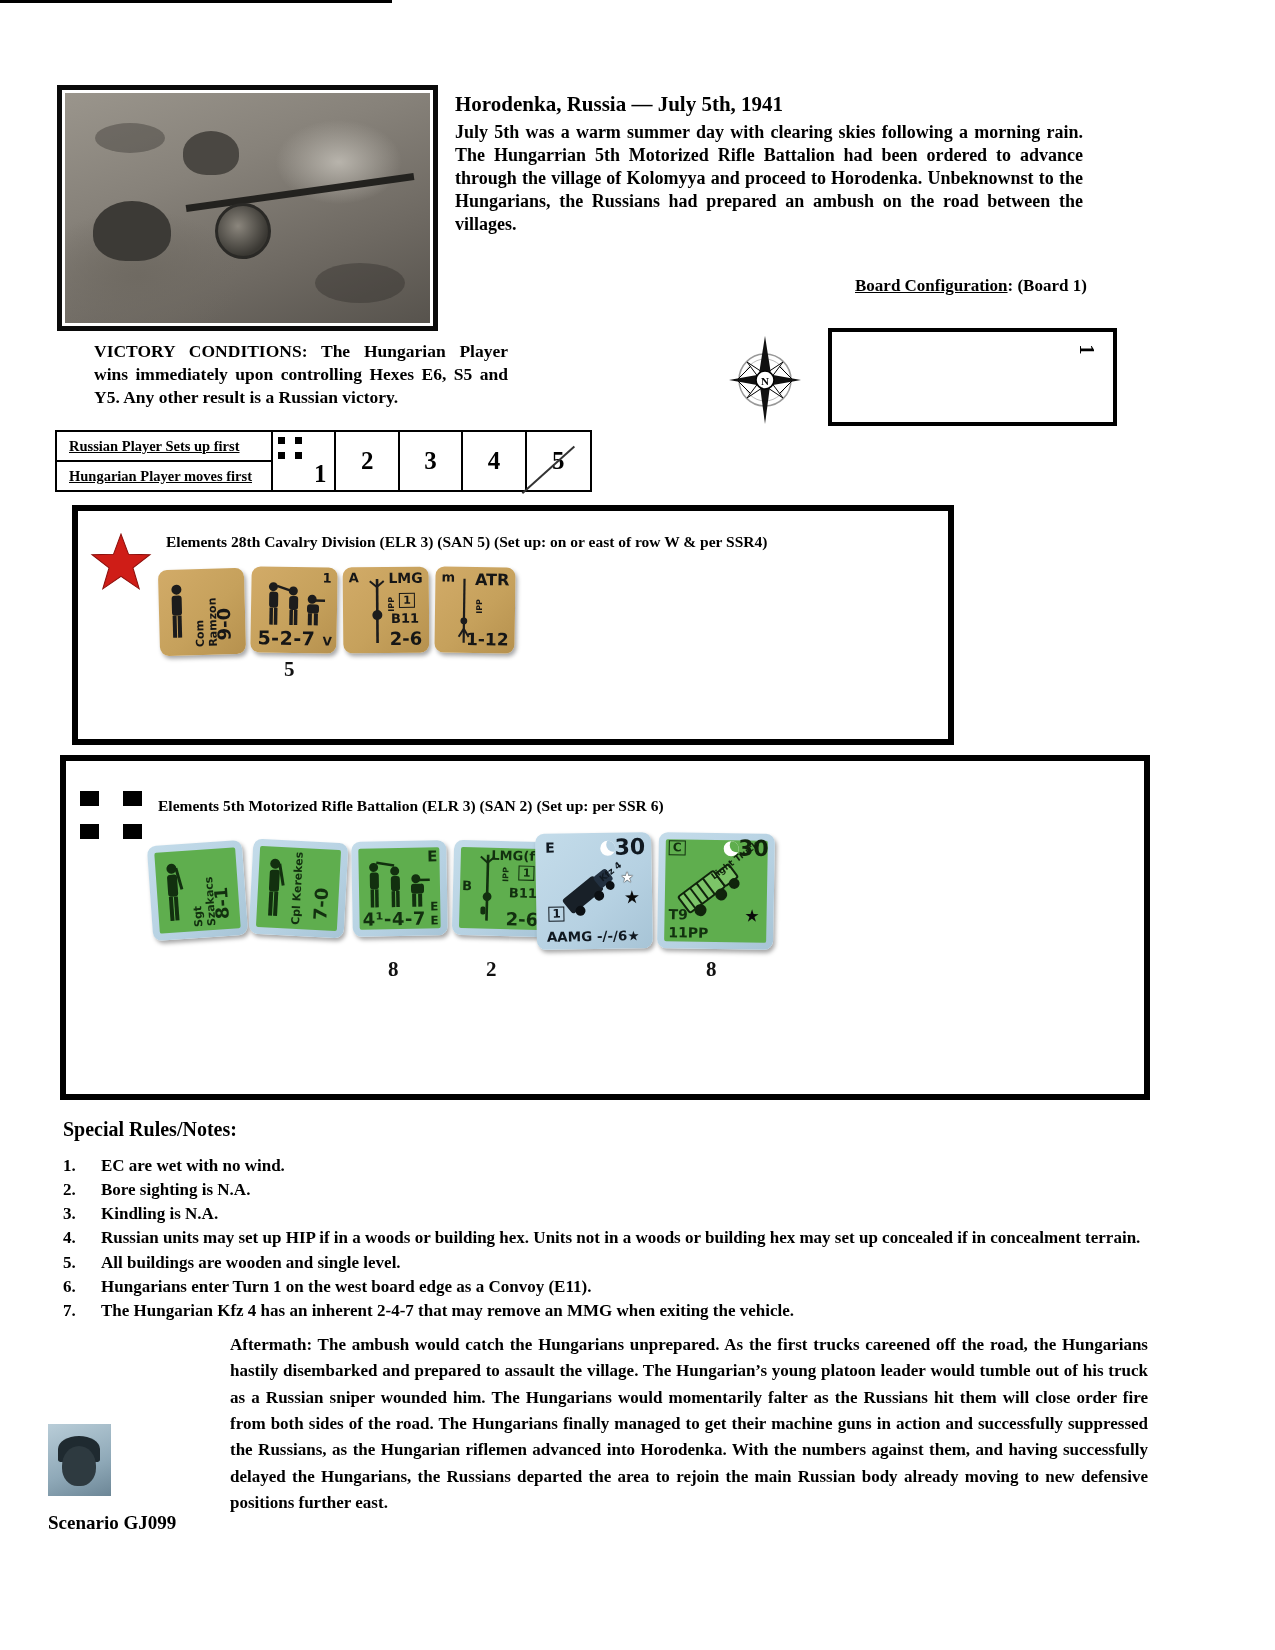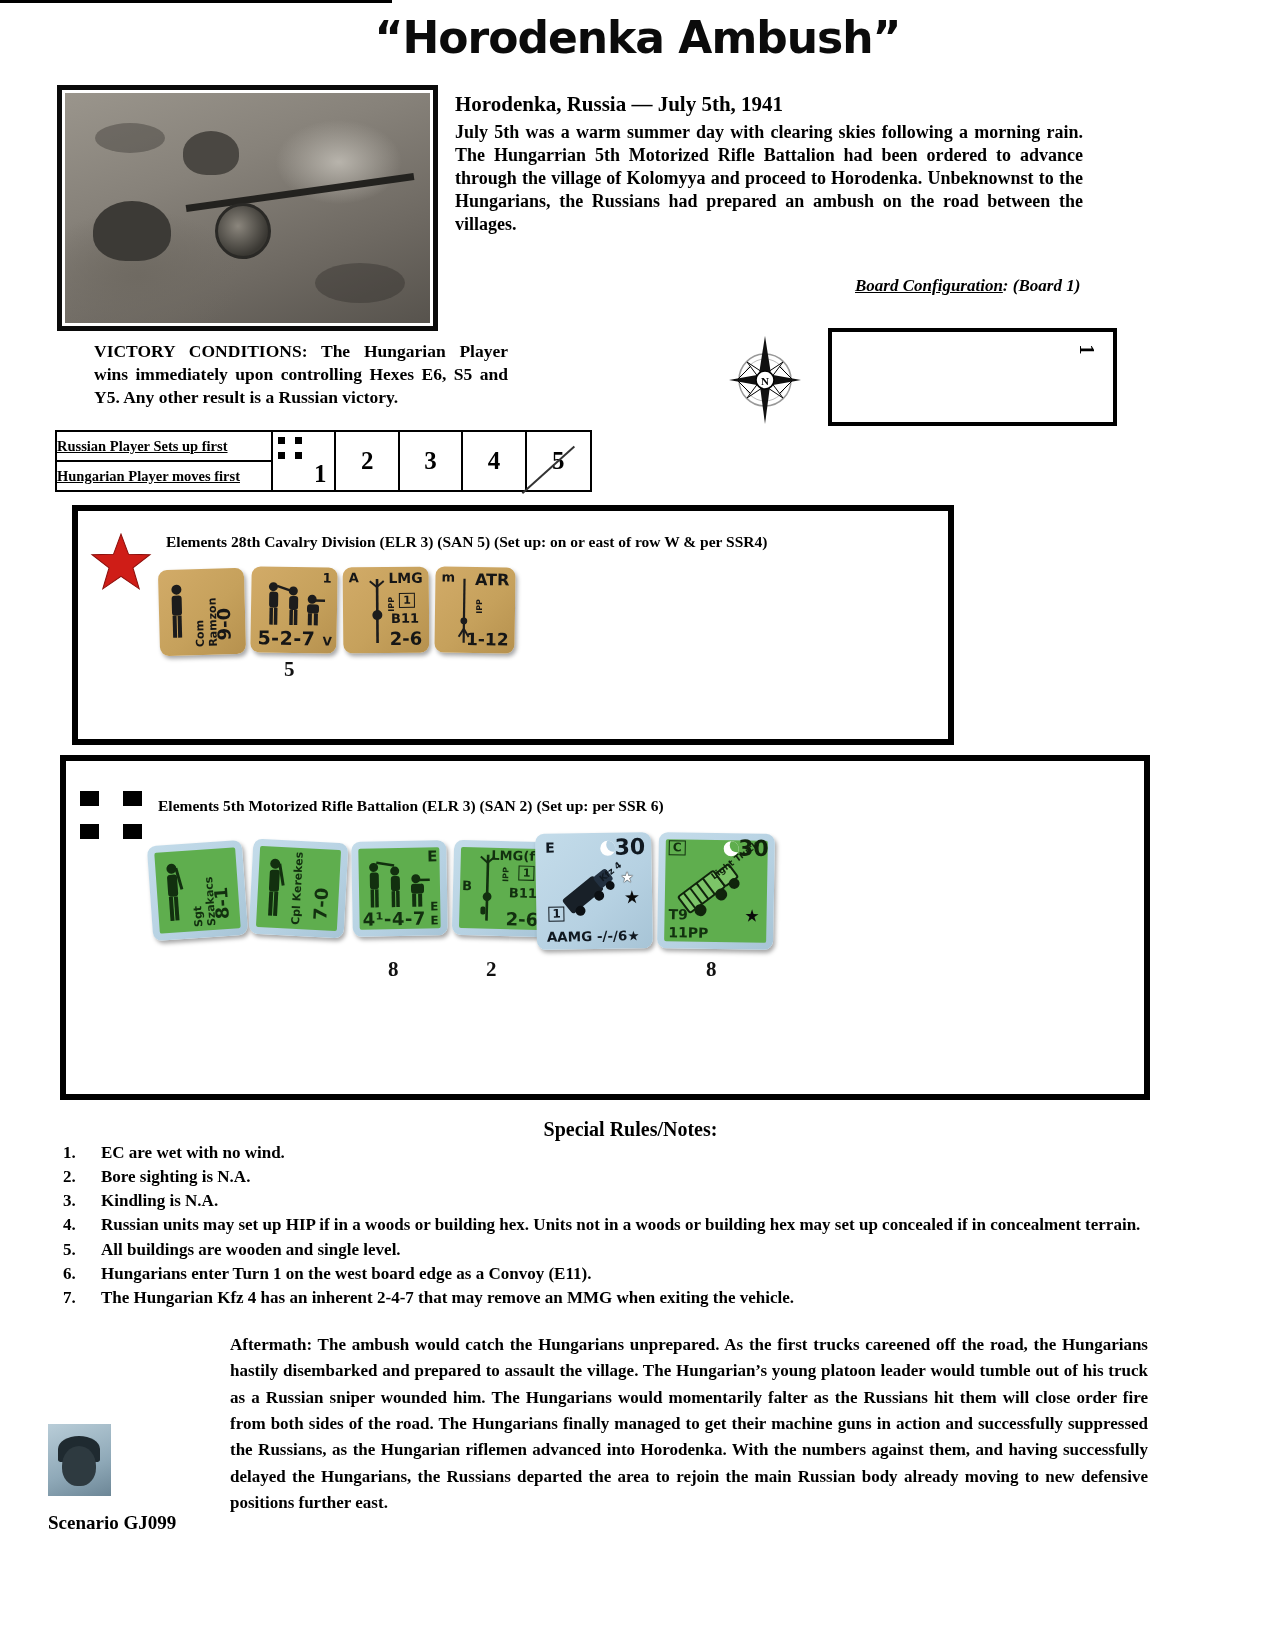--- a/index.html
+++ b/index.html
@@ -27,39 +27,39 @@
               background:radial-gradient(circle at 40% 40%, #8b867d 0%, #3a3833 70%); border:3px solid #2a2926; }
   .dirt-spot { position:absolute; border-radius:50%; background:rgba(40,38,34,.35); }
   .d1 { left:250px; top:170px; width:90px; height:40px; }
   .d2 { left:30px; top:30px; width:70px; height:30px; }
 
   
   .intro { position:absolute; left:455px; top:92px; width:628px; }
   .intro h2 { font-size:21px; font-weight:bold; margin-bottom:4px; }
   .intro p { font-size:18px; font-weight:bold; text-align:justify; line-height:1.28; }
 
-  .board-config { position:absolute; left:855px; top:276px; font-size:17px; font-weight:bold;font-style:italic; }
+  .board-config { position:absolute; left:855px; top:276px; font-size:17px; font-weight:bold; }
   .u { text-decoration:underline; }
 
   
   .compass { position:absolute; left:727px; top:334px; width:76px; height:92px; }
 
   
   .board-box { position:absolute; left:828px; top:328px; width:289px; height:98px; border:4px solid #000; }
   .board-num { position:absolute; right:22px; top:6px; font-size:20px; font-weight:bold;
                transform:rotate(90deg); font-family:"Liberation Serif", serif; }
 
   
   .victory { position:absolute; left:62px; top:340px; width:414px; font-size:17.5px; font-weight:bold;
              text-align:justify; line-height:1.3;margin-left:32px; }
 
   
   .turntrack { position:absolute; left:55px; top:430px; width:537px; height:62px; border:2px solid #000; display:flex; background:#fff; }
   .tt-labels { width:218px; border-right:2px solid #000; display:flex; flex-direction:column; }
-  .tt-label { flex:1; display:flex; align-items:center; padding-left:0; font-size:14.5px; font-weight:bold; }
+  .tt-label { flex:1; display:flex; align-items:center; padding-left:12px; font-size:14.5px; font-weight:bold; }
   .tt-label:first-child { border-bottom:2px solid #000; }
   .tt-label span { text-decoration:underline; }
   .tt-cells { flex:1; display:flex; }
   .tt-cell { width:63.4px; border-right:2px solid #000; position:relative;
              display:flex; align-items:center; justify-content:center;
              font-size:25px; font-weight:bold; }
   .tt-cell:last-child { border-right:none; }
   .tt-cell.first { justify-content:flex-end; align-items:flex-end; padding:0 8px 2px 0; }
   .gcross { position:relative; background:#000; display:inline-block; }
   .gcross::before { content:""; position:absolute; left:31%; top:0; width:38%; height:100%; background:#fff; }
@@ -103,21 +103,21 @@
   .crescent::after { content:""; position:absolute; left:6px; top:-3px; width:14px; height:14px; border-radius:50%; }
   .crescent.on-blue::after { background:#b6d1e2; }
   .crescent.on-green::after { background:#5fae4e; }
   .pts30 { position:absolute; right:6px; top:2px; font-size:22px; }
   .veh-label { font-size:9px; font-weight:bold; }
 
   .qty { position:absolute; font-size:21px; font-weight:bold; font-family:"Liberation Serif", serif; color:#111; }
 
   
   .special { position:absolute; left:63px; top:1118px; width:1135px; }
-  .special h3 { font-size:20px; font-weight:bold; margin-bottom:0;text-align:center; }
+  .special h3 { font-size:20px; font-weight:bold; margin-bottom:13px; }
   .sr-item { display:flex; font-size:17px; font-weight:bold; line-height:1.42; }
   .sr-num { width:38px; flex:0 0 38px; }
 
   
   .aftermath { position:absolute; left:230px; top:1332px; width:918px; font-size:17px; font-weight:bold;
                text-align:justify; line-height:1.55; }
 
   .portrait { position:absolute; left:48px; top:1424px; width:63px; height:72px;
               background:linear-gradient(160deg,#b9cdd8 0%,#8fa9b8 60%,#6c8696 100%); overflow:hidden; }
   .portrait .head { position:absolute; left:14px; top:22px; width:34px; height:40px; border-radius:50% 50% 45% 45%; background:#2e3a40; }
@@ -125,21 +125,20 @@
 
   .scenario-id { position:absolute; left:48px; top:1512px; font-size:19px; font-weight:bold; }
 </style>
 </head>
 <body>
 
 <div class="page">
 
   <div class="top-rule"></div>
 
-  <h1 class="title">“Horodenka Ambush”</h1>
 
   <div class="photo-frame">
     <div class="photo">
       <div class="dirt-spot d1"></div>
       <div class="dirt-spot d2"></div>
       <div class="helmet h2"></div>
       <div class="gun-barrel"></div>
       <div class="gun-drum"></div>
       <div class="helmet h1"></div>
     </div>

